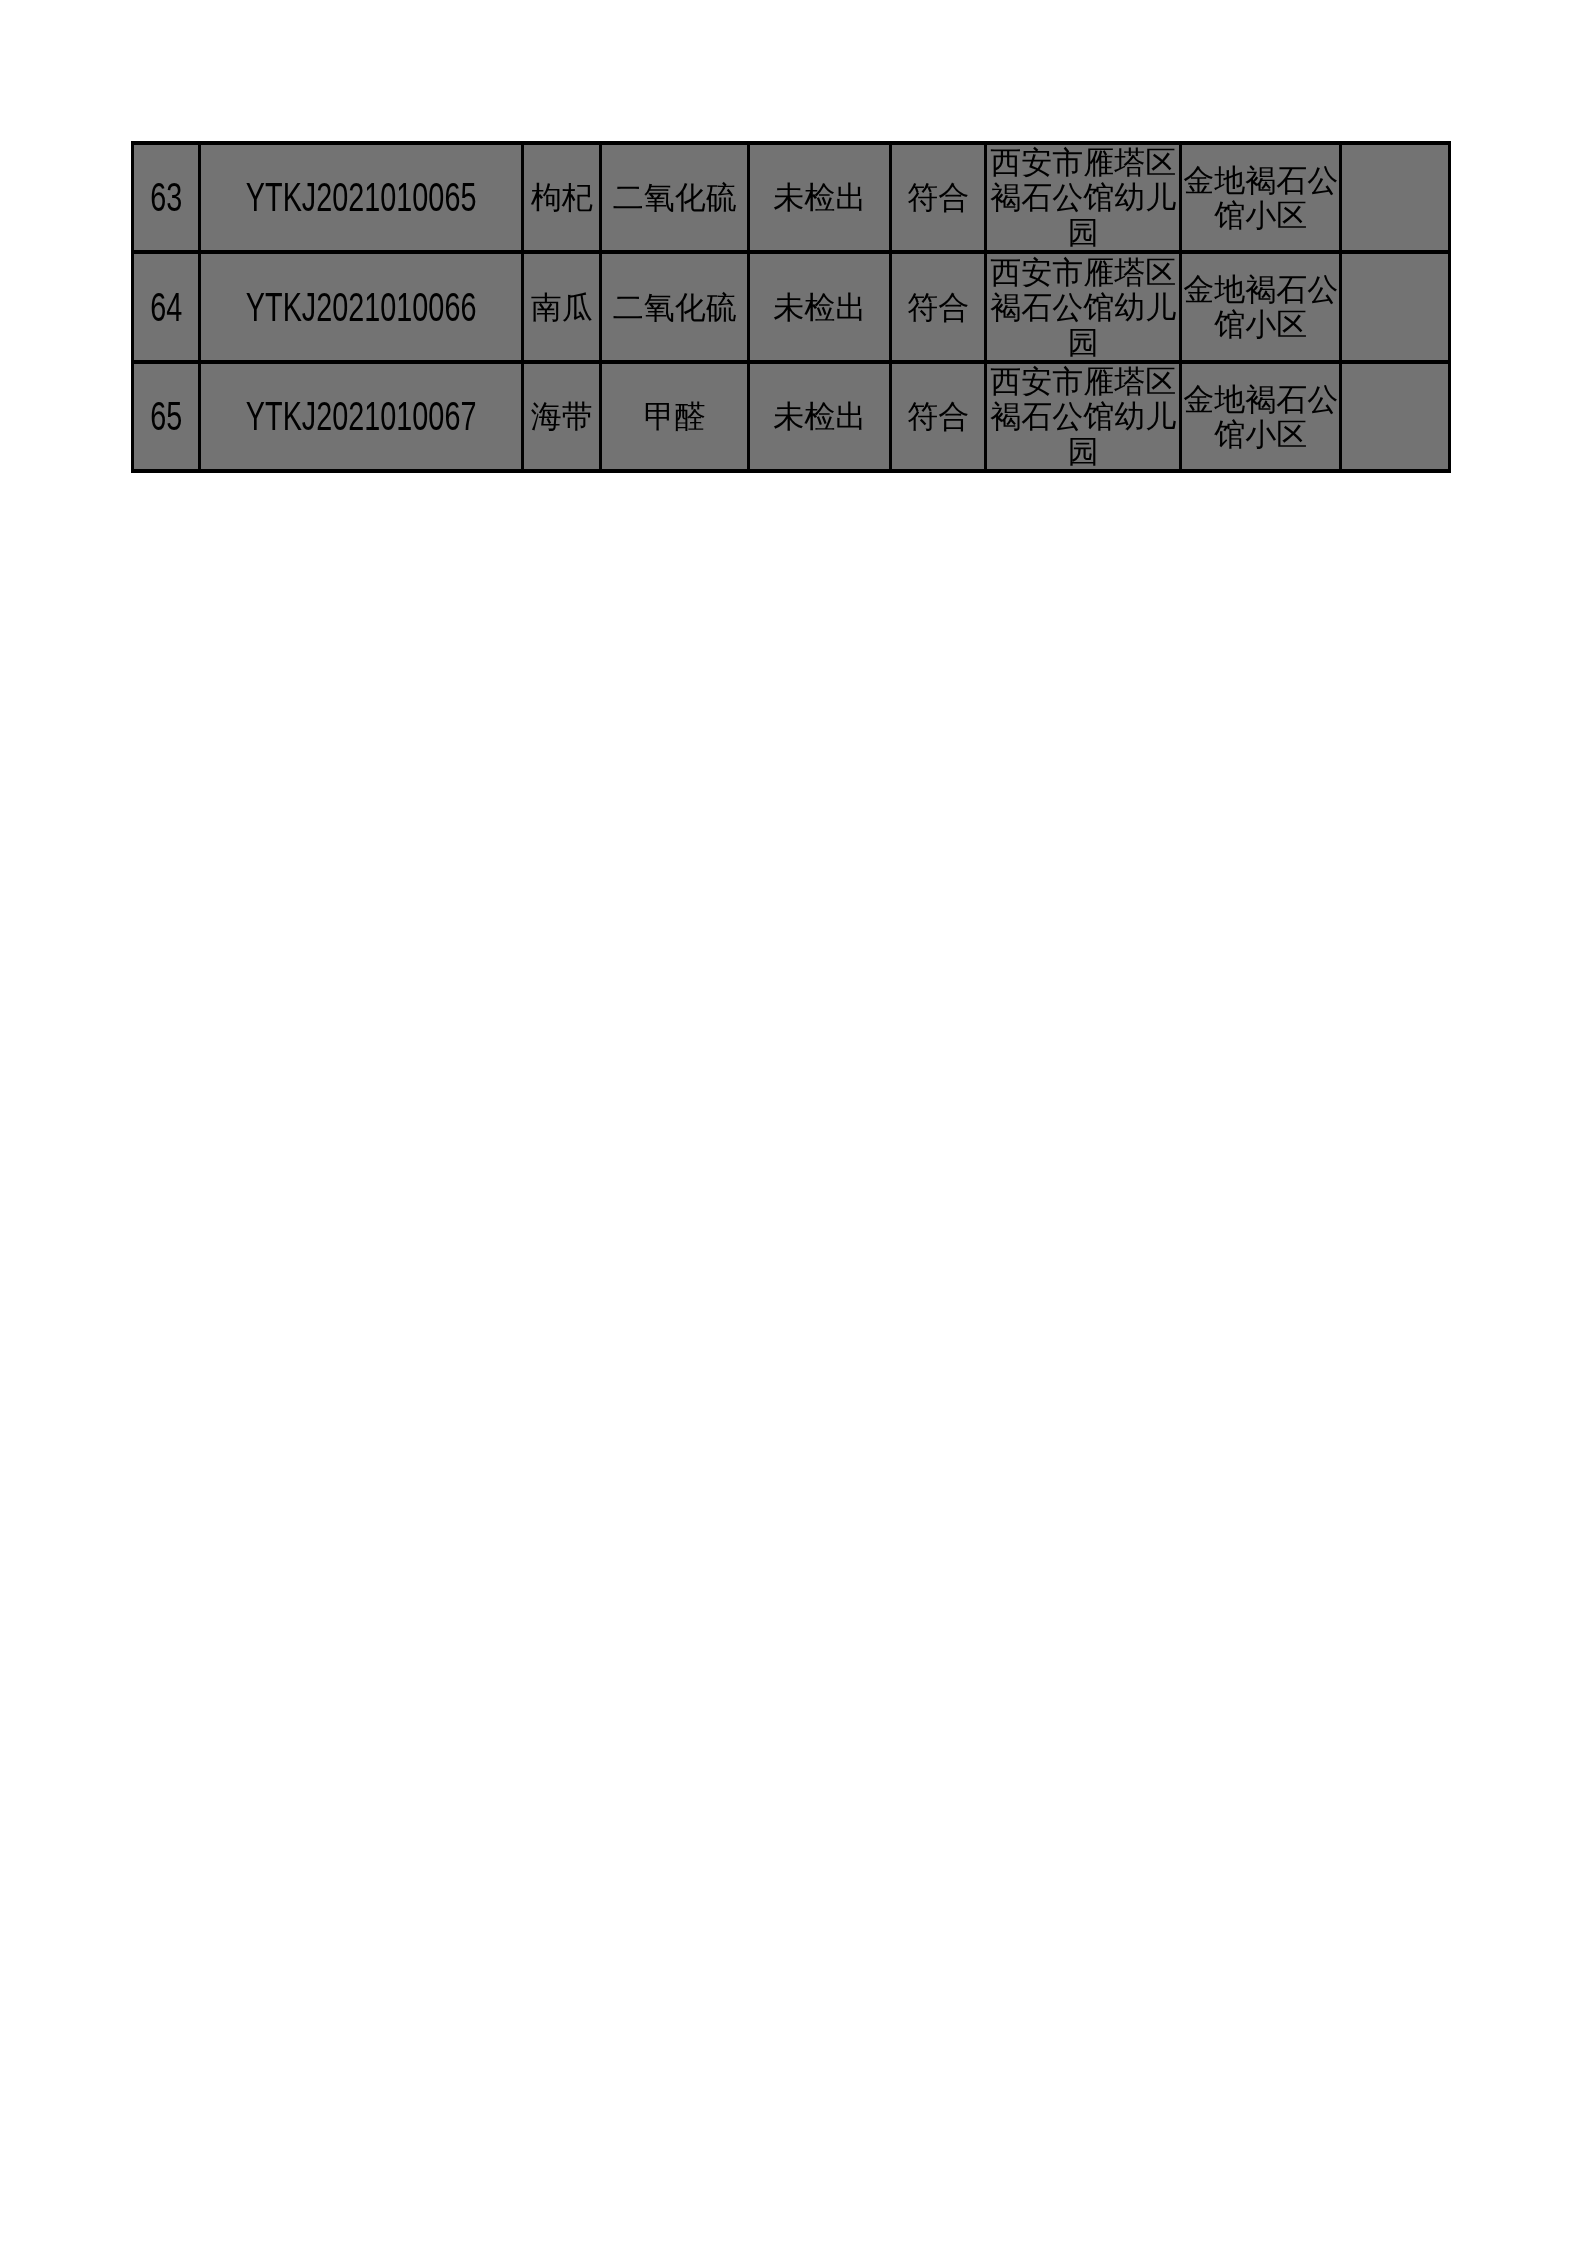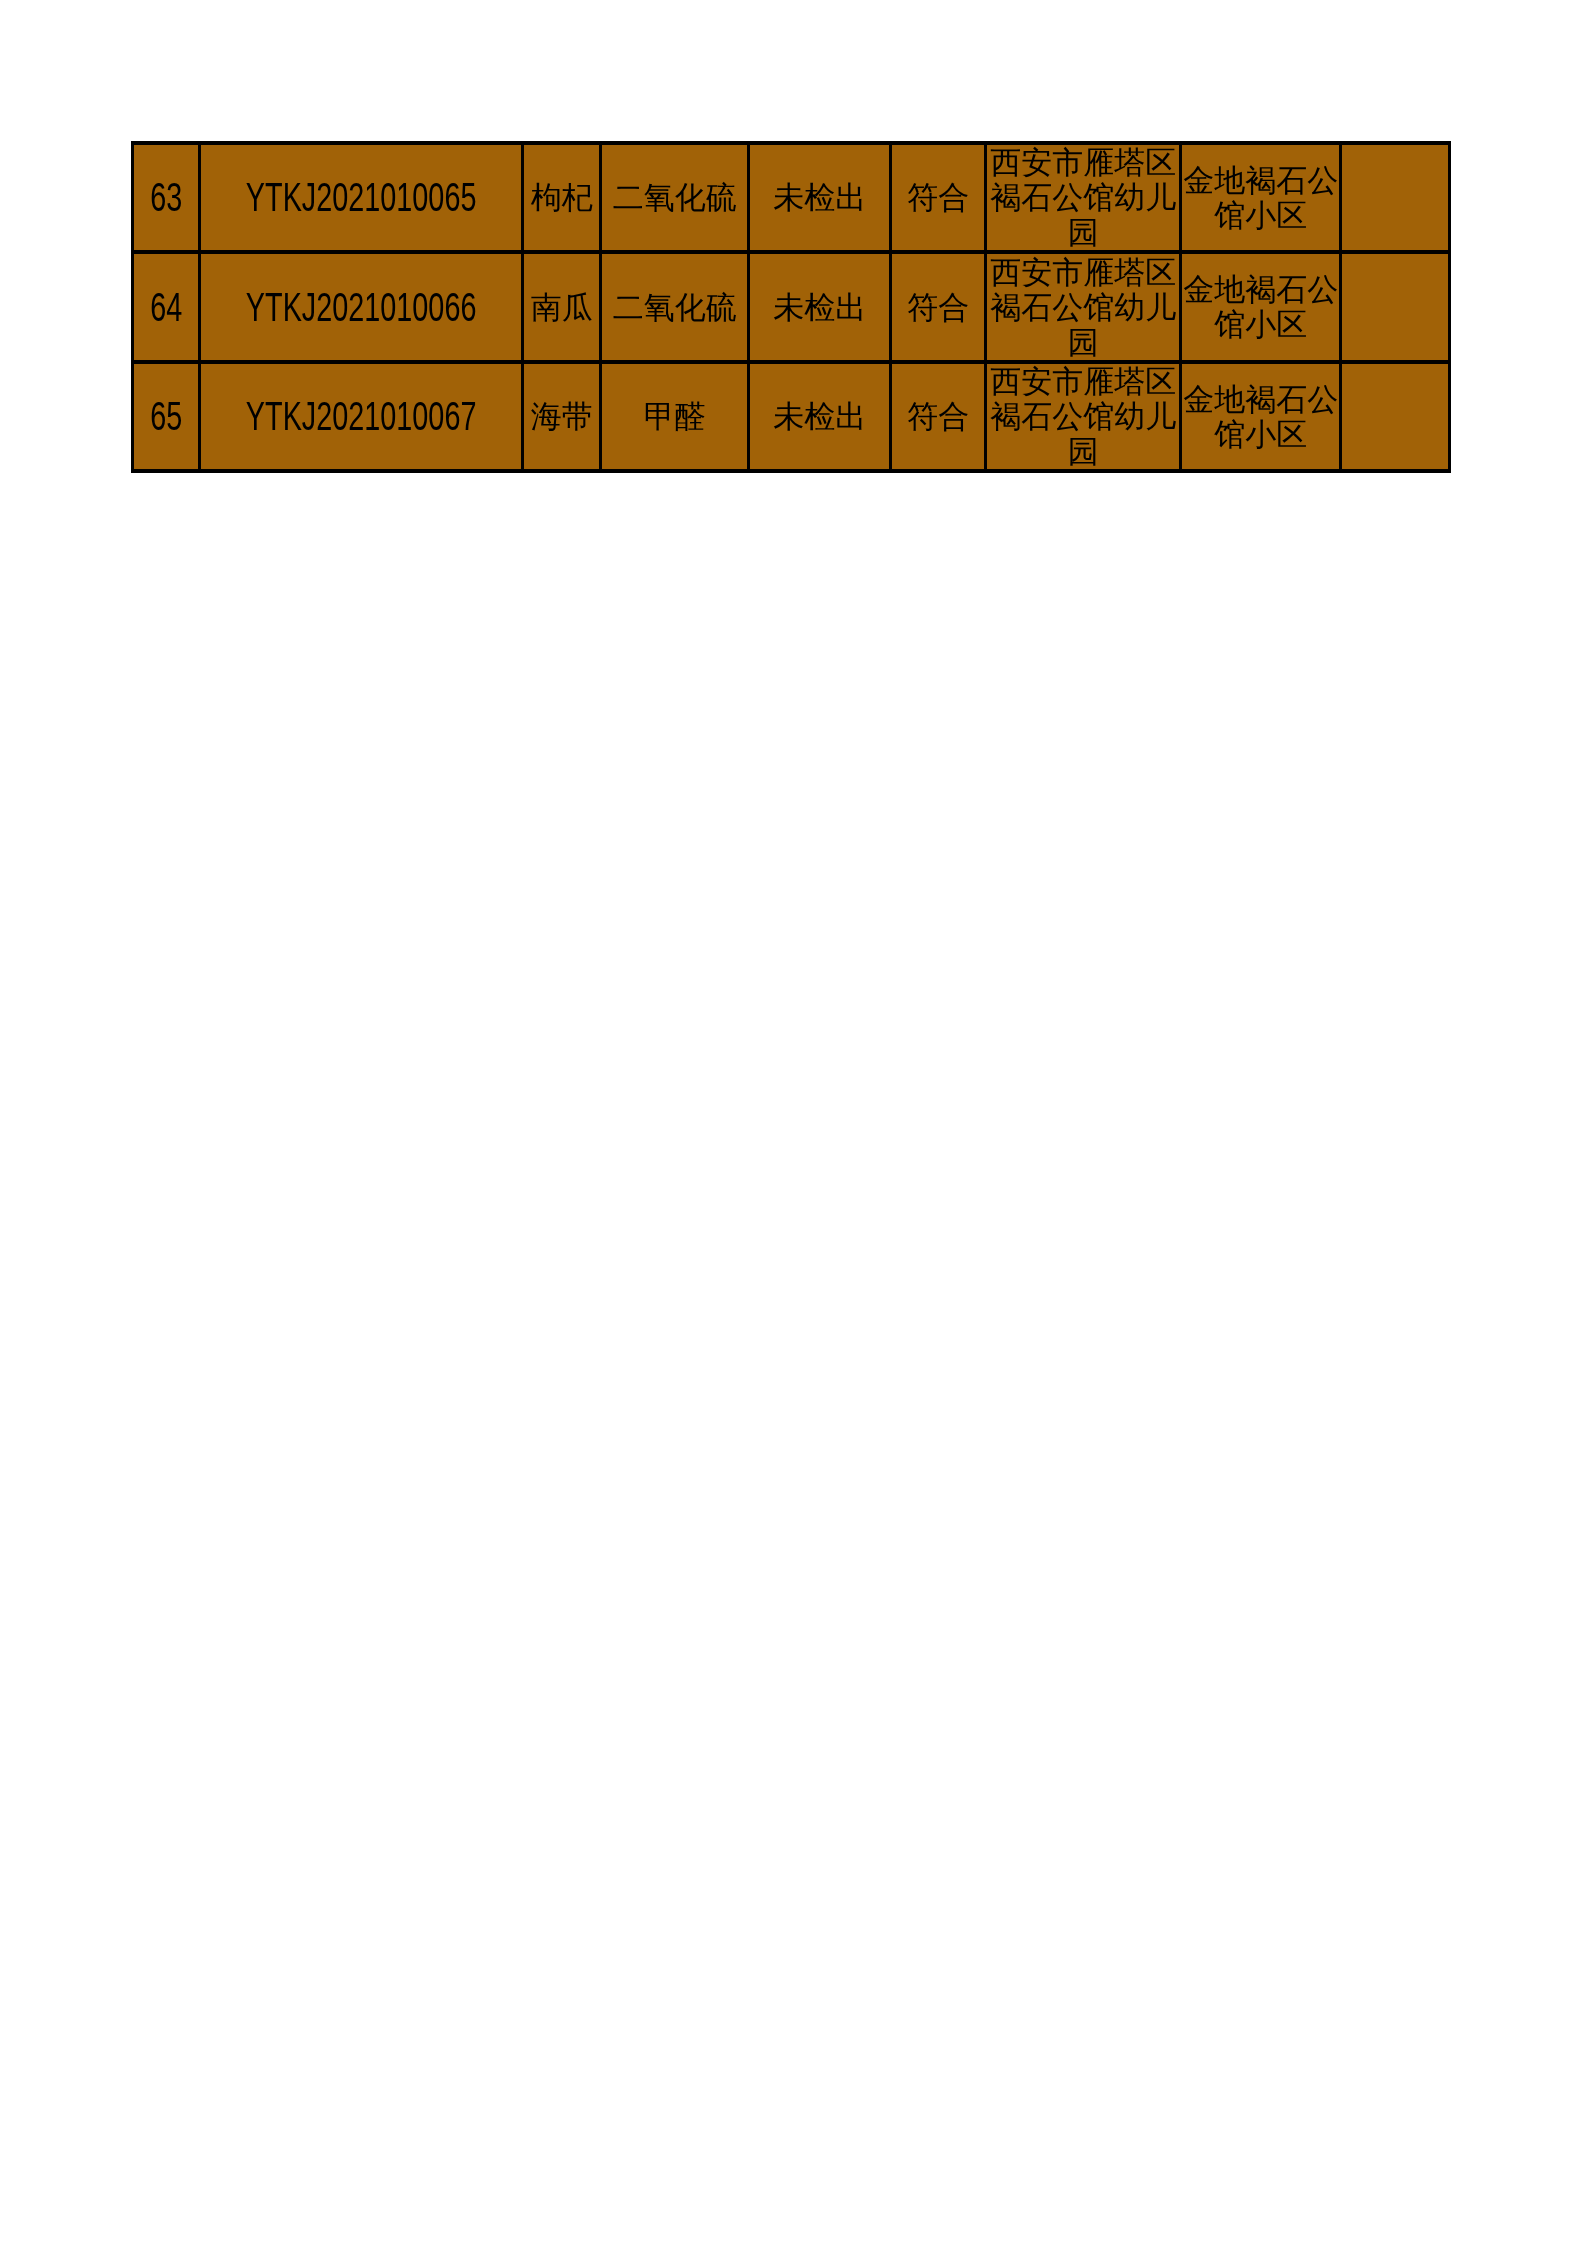--- a/index.html
+++ b/index.html
@@ -21,21 +21,21 @@
     width: 1587px;
     height: 2244px;
     background: #ffffff;
   }
   table.results {
     position: absolute;
     left: 131px;
     top: 141px;
     border-collapse: collapse;
     table-layout: fixed;
-    background: #a16207;
+    background: #737373;
   }
   table.results td {
     border-left: 3px solid #000000;
     border-right: 3px solid #000000;
     border-top: 4px solid #000000;
     border-bottom: 4px solid #000000;
     padding: 0;
     margin: 0;
     text-align: center;
     vertical-align: middle;

